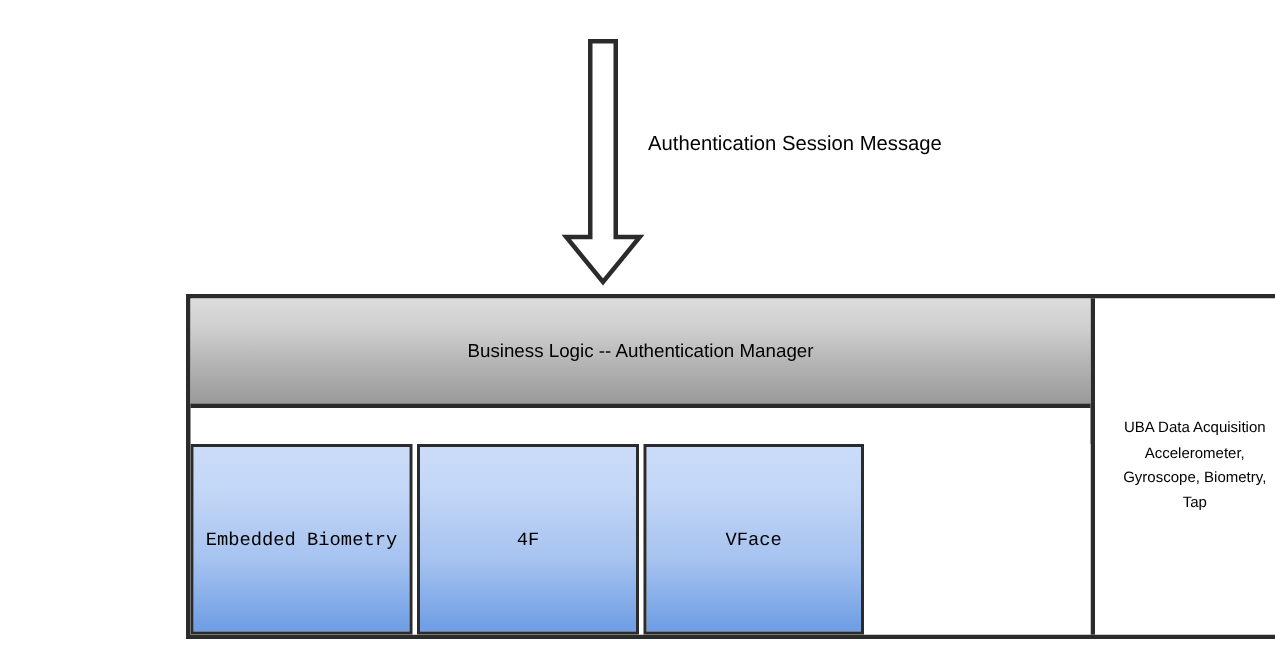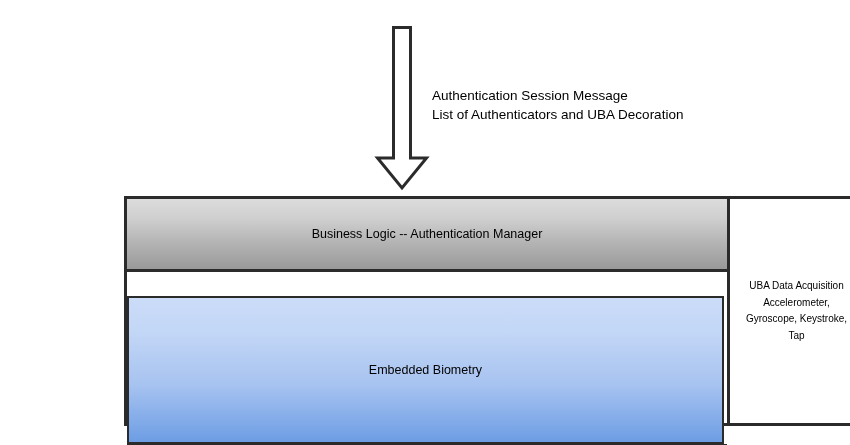--- a/index.html
+++ b/index.html
@@ -97,24 +97,25 @@
     font-size: 12.5px;
     color: #000000;
     text-align: center;
     white-space: nowrap;
   }
 
   
   .auth-row {
     flex: 1 1 auto;
     display: flex;
-    flex-direction: column;
+    flex-direction: row;
     align-items: stretch;
     background: #ffffff;
     min-height: 0;
+    font-family: Liberation Mono, monospace;
   }
   .auth-cell {
     box-sizing: border-box;
     background: linear-gradient(to bottom, #cbdcf8 0%, #c2d6f6 25%, #a7c3f0 60%, #6d9de4 100%);
     border: 2px solid #2b2b2b;
     display: flex;
     align-items: center;
     justify-content: center;
     min-width: 0;
     margin-right: 3px;
@@ -162,46 +163,48 @@
 <div id="canvas">
 
   <div class="arrow-wrap">
     <svg viewBox="0 0 58 164" xmlns="http://www.w3.org/2000/svg" aria-hidden="true">
       <polygon points="20.5,1.5 37.5,1.5 37.5,132 53.5,132 29,162 4.5,132 20.5,132" fill="#ffffff" stroke="#2b2b2b" stroke-width="3" stroke-linejoin="miter"></polygon>
     </svg>
   </div>
 
   <div class="arrow-caption">
     <span class="caption-line">Authentication Session Message</span>
-    <span class="caption-line">List of Authenticators and UBA Decoration</span>
   </div>
 
   <div class="system-box">
 
     <div class="stack-column">
 
       <div class="manager-band">
         <span class="manager-band-label">Business Logic -- Authentication Manager</span>
       </div>
 
       <div class="auth-row">
         <div class="auth-cell auth-cell-0">
           <span class="auth-cell-label">Embedded Biometry</span>
+        </div>
+        <div class="auth-cell auth-cell-1">
+          <span class="auth-cell-label">4F</span>
         </div>
         <div class="auth-cell auth-cell-2">
           <span class="auth-cell-label">VFace</span>
         </div>
       </div>
 
     </div>
 
     <div class="uba-panel">
       <div class="uba-text">
         <span class="uba-line">UBA Data Acquisition</span>
         <span class="uba-line">Accelerometer,</span>
-        <span class="uba-line">Gyroscope, Keystroke,</span>
+        <span class="uba-line">Gyroscope, Biometry,</span>
         <span class="uba-line">Tap</span>
       </div>
     </div>
 
   </div>
 
 </div>
 
 </body></html>

